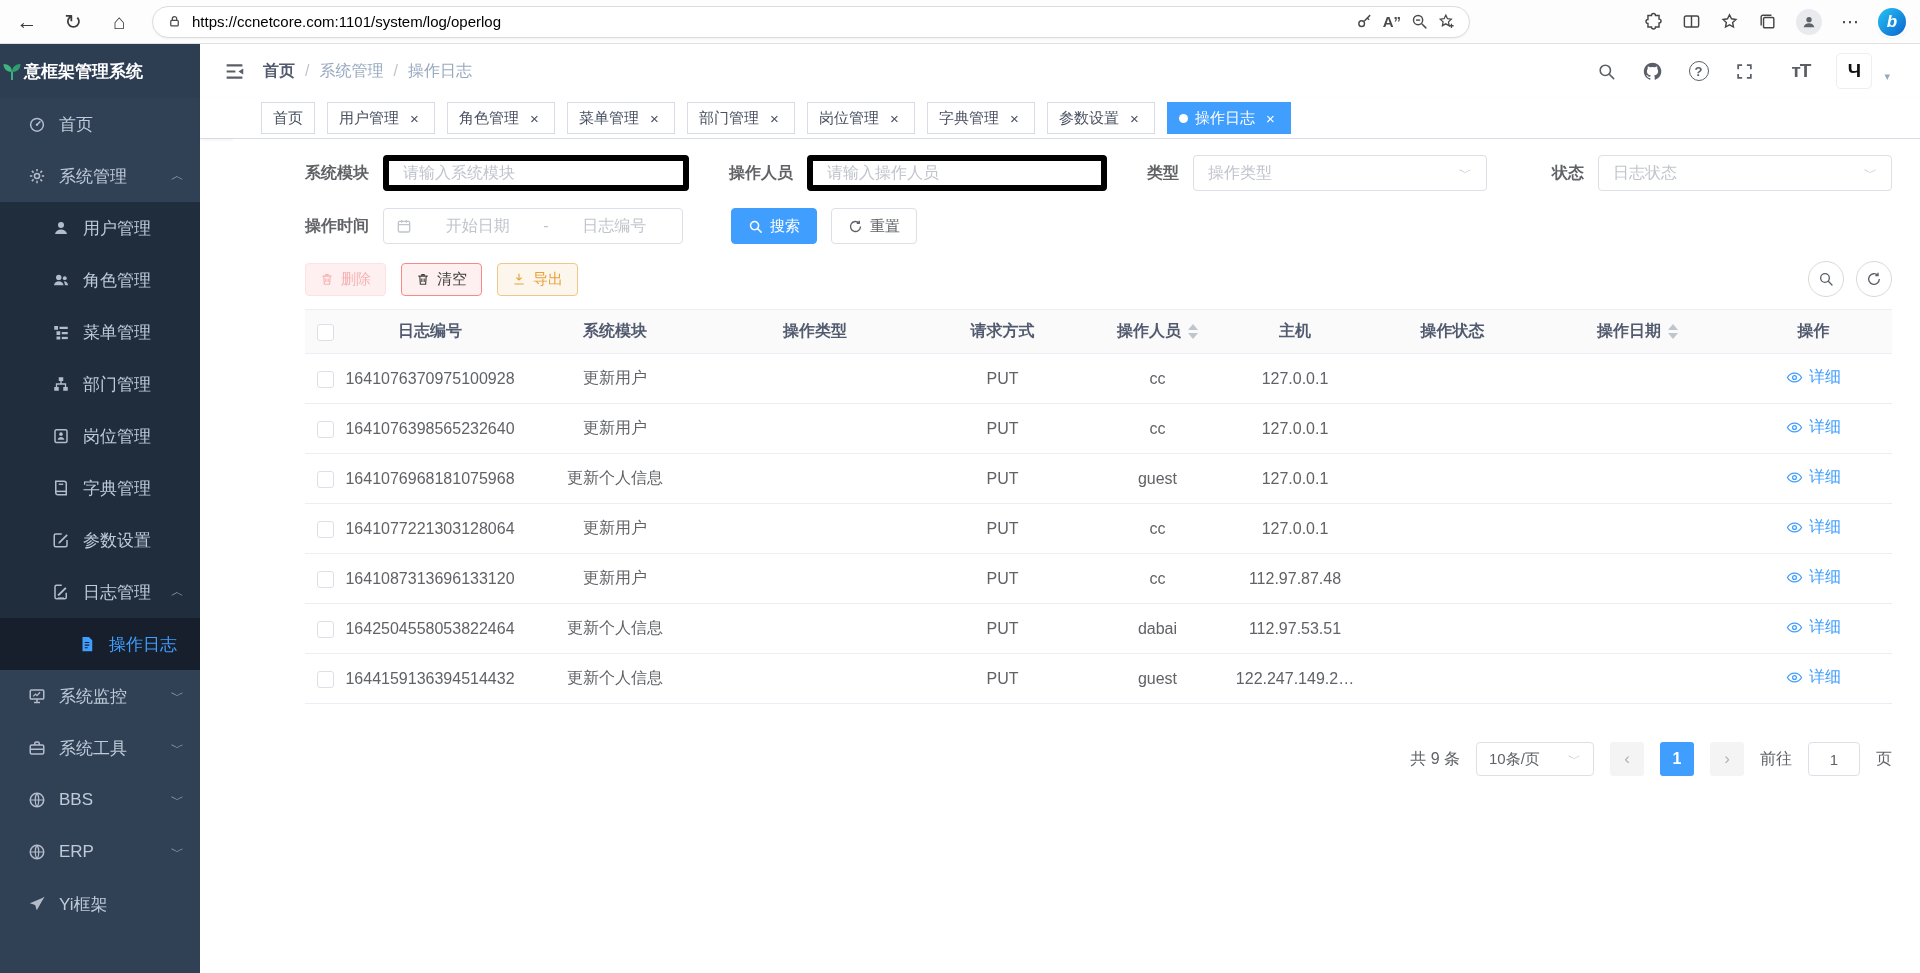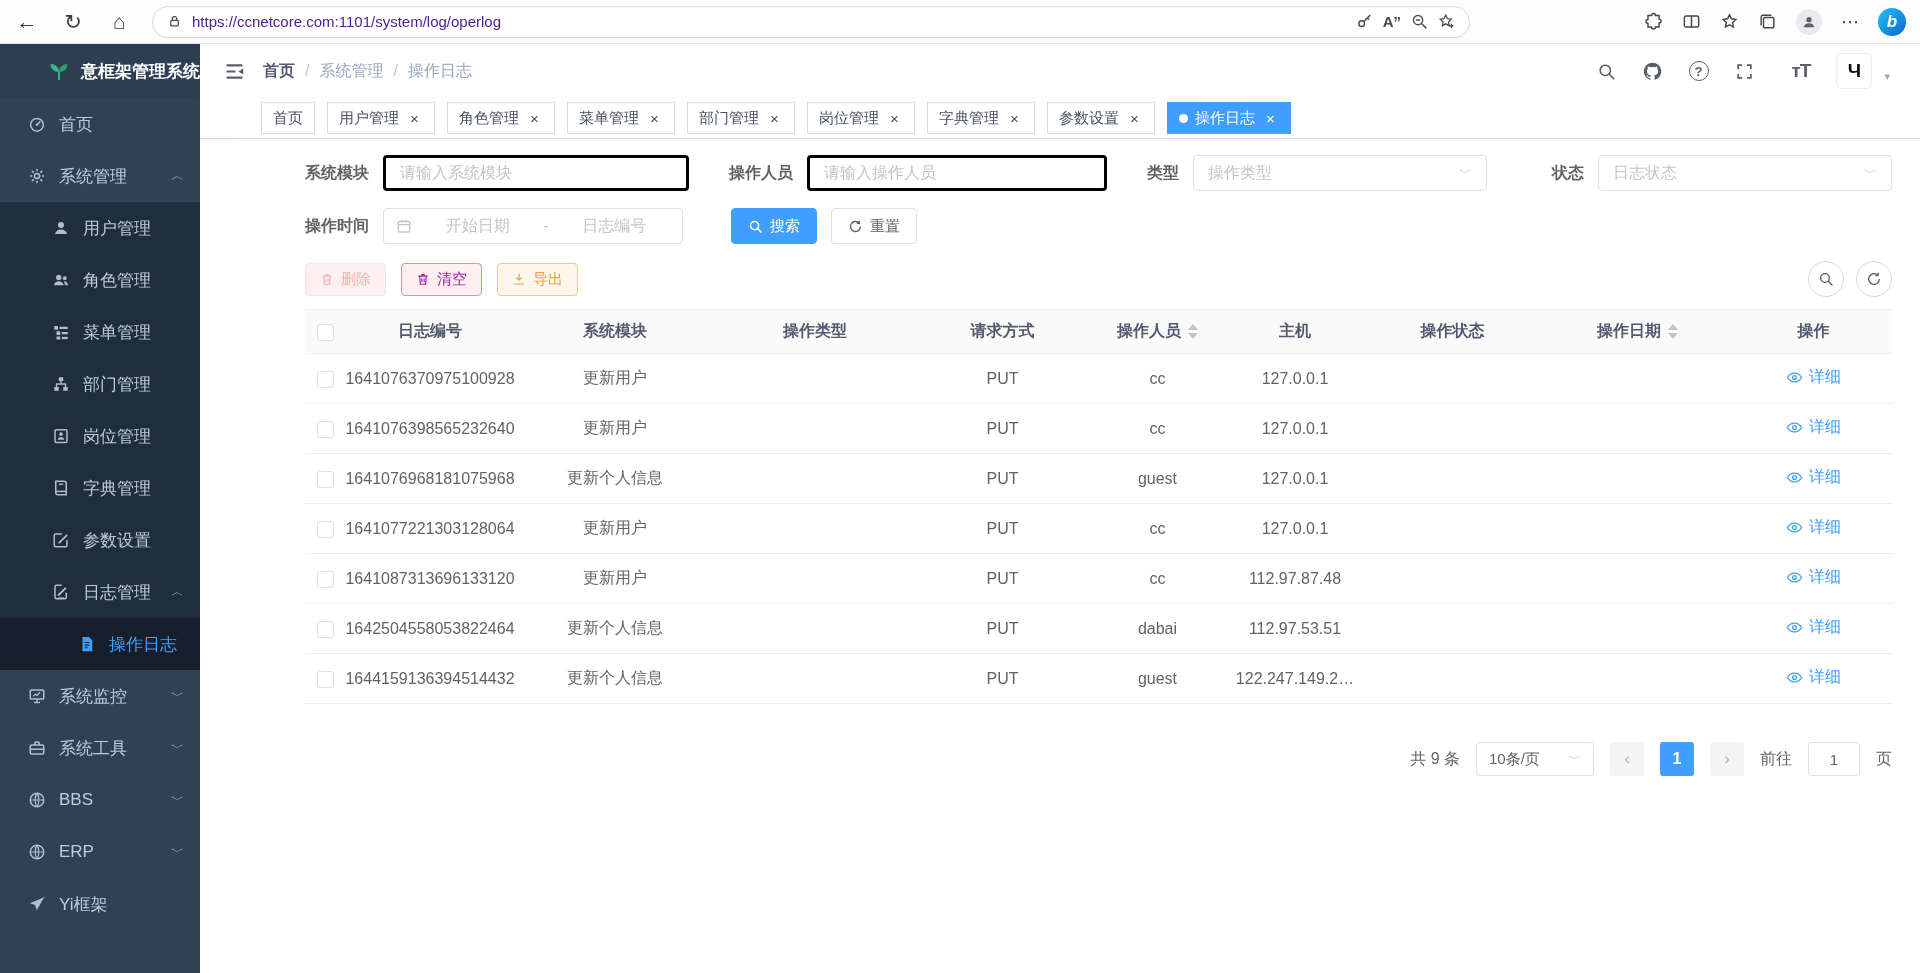--- a/index.html
+++ b/index.html
@@ -6,37 +6,37 @@
   html,body { width:1920px; height:973px; overflow:hidden; }
   body { font-family:"Liberation Sans","DejaVu Sans",sans-serif; background:#fff; color:#606266; }
   svg { display:block; }
 
   
   .browser-bar { height:44px; background:#fdfdfd; border-bottom:1px solid #e0e0e0;
     display:flex; align-items:center; padding:0 14px; gap:20px; }
   .nav-ico { font-size:21px; color:#3c3c3c; width:26px; text-align:center; cursor:pointer; line-height:1; }
   .url-pill { width:1318px; height:32px; background:#fff; border:1px solid #dcdcdc; border-radius:16px;
     display:flex; align-items:center; padding:0 14px; gap:10px; box-shadow:0 1px 2px rgba(0,0,0,.05); }
-  .url-text { font-size:15px; color:#4c1d95; flex:1; white-space:nowrap; overflow:hidden; }
+  .url-text { font-size:15px; color:#000000; flex:1; white-space:nowrap; overflow:hidden; }
   .pill-ico { color:#4a4a4a; display:flex; align-items:center; cursor:pointer; }
   .ra-text { font-size:15px; color:#4a4a4a; font-weight:600; white-space:nowrap; }
   .chrome-right { margin-left:auto; display:flex; align-items:center; gap:19px; }
   .chrome-ico { color:#454545; cursor:pointer; display:flex; align-items:center; }
   .browser-avatar { width:26px; height:26px; border-radius:50%; background:#e8eaed; display:flex; align-items:center; justify-content:center; color:#5f6368; cursor:pointer; }
   .more-dots { font-size:18px; color:#454545; cursor:pointer; }
   .bing-circle { width:28px; height:28px; border-radius:50%; background:linear-gradient(135deg,#25c4f5,#0b63ce);
     color:#fff; font-weight:700; font-style:italic; font-size:17px; display:flex; align-items:center; justify-content:center;
     box-shadow:0 0 0 2px #fff,0 1px 3px rgba(0,0,0,.25); cursor:pointer; }
 
   
   .app { display:flex; height:929px; }
 
   
   .sidebar { width:200px; flex:0 0 200px; background:#304156; overflow:hidden; }
-  .logo-row { height:54px; display:flex; align-items:center; justify-content:flex-end; gap:10px; background:#2d3d52; cursor:pointer; }
+  .logo-row { height:54px; display:flex; align-items:center; justify-content:flex-start; background:#2d3d52; cursor:pointer; }
   .logo-title { color:#fff; font-size:17px; font-weight:700; white-space:nowrap; }
   .menu-item { height:52px; display:flex; align-items:center; gap:13px; color:#bfcbd9; font-size:17px; cursor:pointer; position:relative; white-space:nowrap; }
   .mi-icon { color:#b4bccc; display:flex; }
   .lvl1 { padding-left:28px; }
   .lvl2 { padding-left:52px; background:#1f2d3d; }
   .lvl3 { padding-left:78px; background:#161f2b; }
   .menu-item.active { color:#409eff; }
   .menu-item.active .mi-icon { color:#409eff; }
   .chev { position:absolute; right:16px; font-size:13px; color:#9aa7b5; }
 
@@ -69,41 +69,41 @@
   .tab-close { display:none; width:17px; height:17px; border-radius:50%; align-items:center; justify-content:center; font-size:15px; line-height:1; }
   .tab.closable .tab-close { display:inline-flex; }
 
   
   .content { flex:1; padding:16px 28px 16px 72px; background:#fff; position:relative;margin-left:33px; }
 
   .filter-row { display:flex; align-items:center; margin-bottom:17px; }
   .f-group { display:flex; align-items:center; margin-right:40px; }
   .filter-row .f-group:last-child { margin-left:auto; margin-right:0; }
   .f-label { font-size:16px; font-weight:700; color:#606266; margin-right:14px; white-space:nowrap; }
-  .f-input { height:36px; border:3px solid #000000; border-radius:4px; background:#fff; font-size:16px; color:#404040;
+  .f-input { height:36px; border:6px solid #000000; border-radius:4px; background:#fff; font-size:16px; color:#404040;
     padding:0 14px; outline:none; font-family:inherit; }
   .f-input::placeholder { color:#c0c4cc; }
   .w306 { width:306px; } .w300 { width:300px; }
   .f-select { width:294px; height:36px; border:1px solid #dcdfe6; border-radius:4px; background:#fff;
     display:flex; align-items:center; justify-content:space-between; padding:0 14px; cursor:pointer; }
   .sel-placeholder { font-size:16px; color:#c0c4cc; }
   .sel-caret { color:#c0c4cc; font-size:13px; }
   .date-range { width:300px; height:36px; border:1px solid #dcdfe6; border-radius:4px; background:#fff;
     display:flex; align-items:center; gap:10px; padding:0 12px; cursor:pointer; }
   .date-ph { font-size:16px; color:#c0c4cc; flex:1; text-align:center; }
   .date-sep { font-size:16px; color:#c0c4cc; }
   .cal-ico { color:#c0c4cc; display:flex; }
 
   .btn { height:36px; border-radius:4px; border:1px solid transparent; font-size:15px; font-family:inherit;
     display:inline-flex; align-items:center; gap:7px; padding:0 16px; cursor:pointer; background:#fff; }
   .btn-primary { background:#409eff; border-color:#409eff; color:#fff; margin-left:48px; }
   .btn-default { border-color:#dcdfe6; color:#606266; margin-left:14px; }
   .btn-sm { height:33px; padding:0 14px; }
   .btn-danger-disabled { background:#fef0f0; border-color:#fde2e2; color:#f7b2b2; cursor:not-allowed; }
-  .btn-danger { background:#fef0f0; border-color:#f78989; color:#a21caf; margin-left:15px; }
+  .btn-danger { background:#fef0f0; border-color:#f78989; color:#404040; margin-left:15px; }
   .btn-warning { background:#fdf6ec; border-color:#f0c78a; color:#e6a23c; margin-left:15px; }
 
   .toolbar-row { display:flex; align-items:center; margin:4px 0 12px; }
   .tool-right { margin-left:auto; display:flex; align-items:center; gap:12px; }
   .circle-btn { width:36px; height:36px; border-radius:50%; border:1px solid #d9d9d9; background:#fff;
     color:#5a5e66; display:flex; align-items:center; justify-content:center; cursor:pointer; }
 
   
   table { width:100%; border-collapse:collapse; table-layout:fixed; }
   thead th { height:44px; background:#fafafa; color:#515a6e; font-size:16px; font-weight:700; text-align:center;

